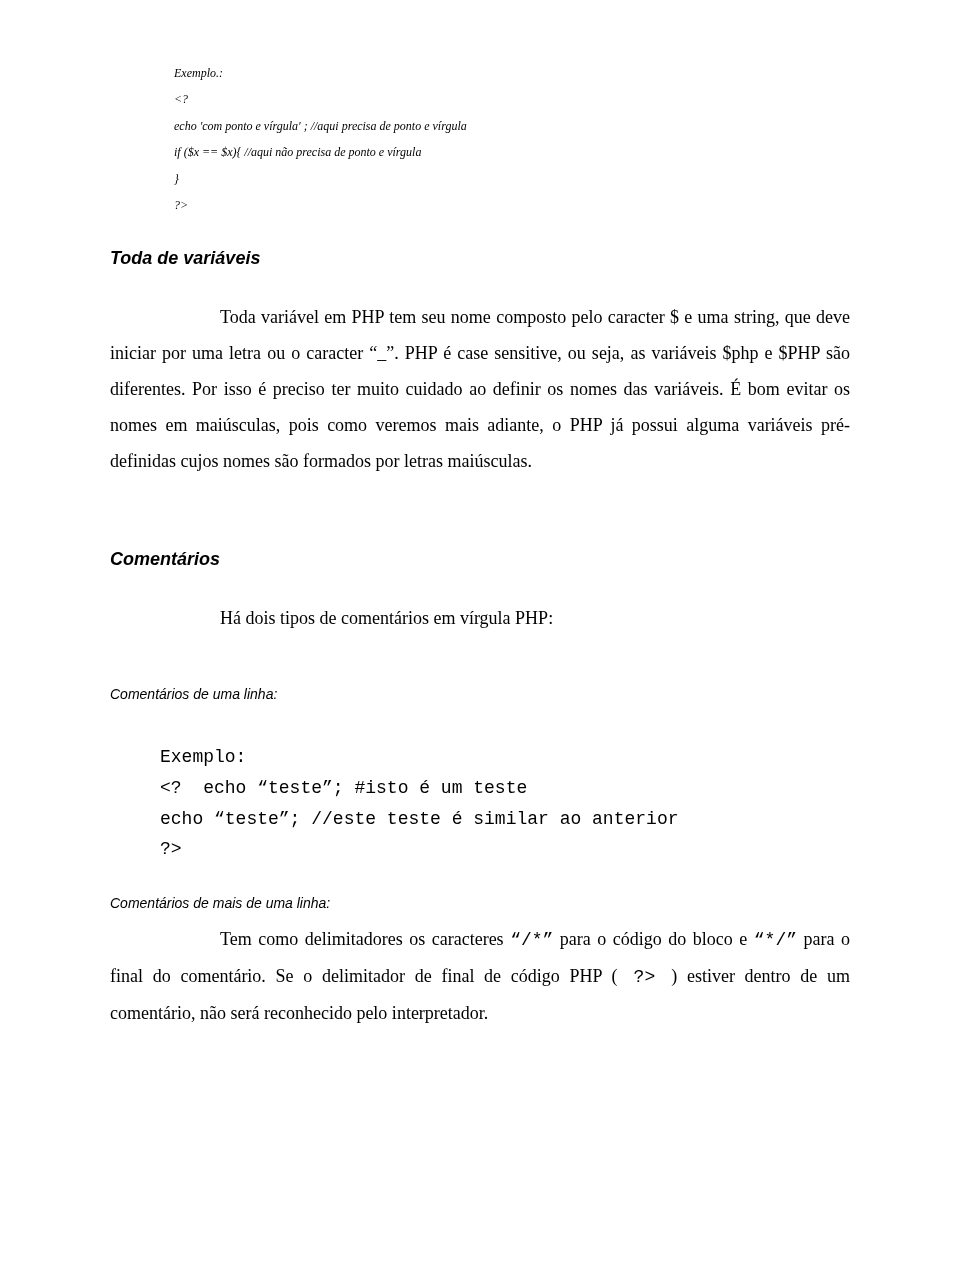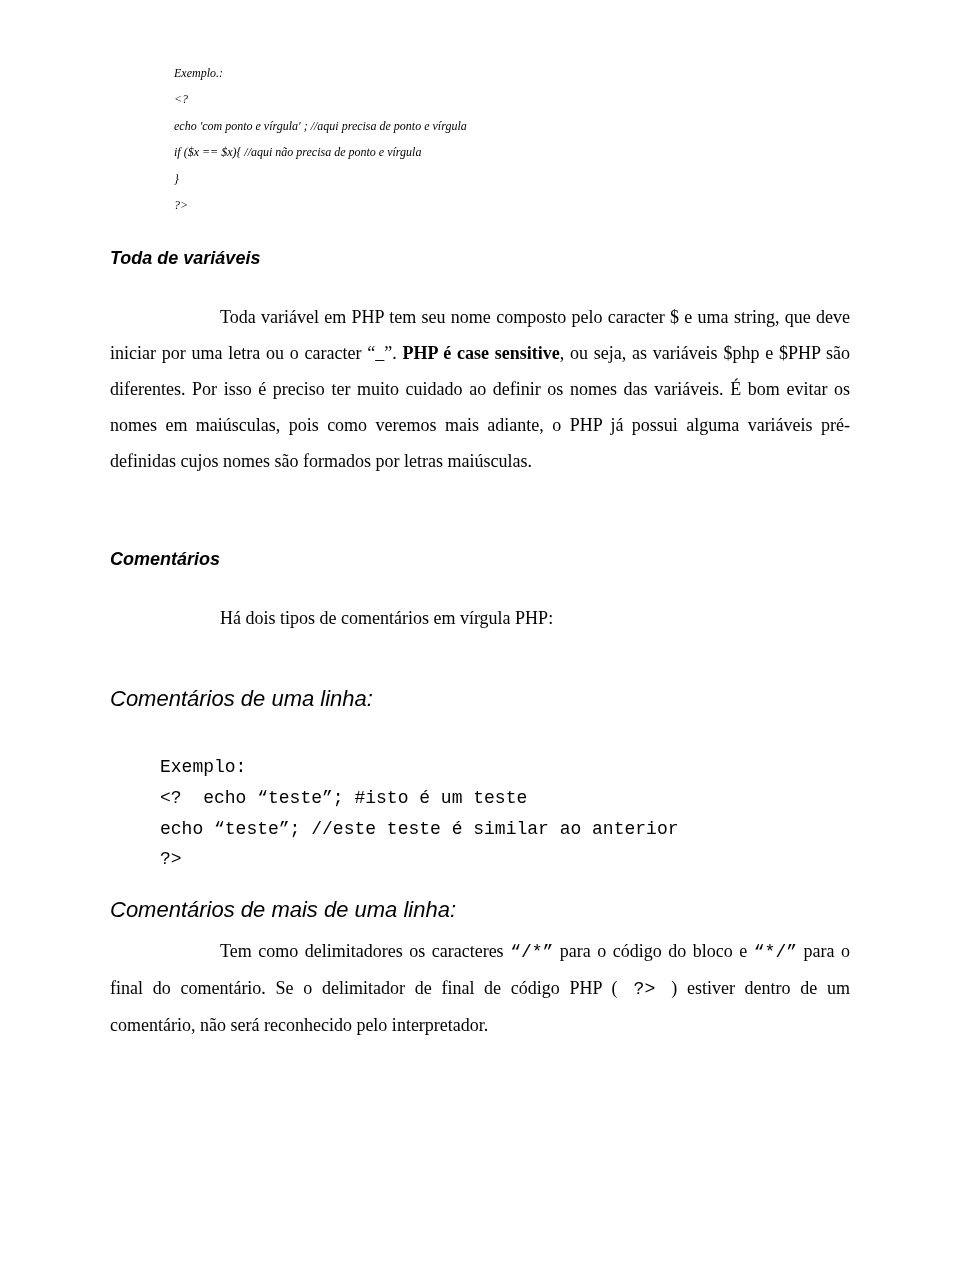--- a/index.html
+++ b/index.html
@@ -29,47 +29,47 @@
     font-style: italic;
     font-weight: bold;
     font-family: Arial, Helvetica, sans-serif;
     font-size: 18px;
     margin-top: 30px;
     margin-bottom: 30px;
   }
   .sub-title {
     font-style: italic;
     font-family: Arial, Helvetica, sans-serif;
-    font-size: 22px;
+    font-size: 14px;
     margin-top: 50px;
     margin-bottom: 40px;
   }
   .body-para {
     font-size: 18px;
     line-height: 2.0;
     text-align: justify;
     margin: 0 0 10px 0;
   }
   .indent-first {
     text-indent: 110px;
   }
   .mono-block {
     font-family: "Courier New", Courier, monospace;
     font-size: 18px;
     line-height: 1.7;
     margin-left: 50px;
     margin-top: 30px;
-    margin-bottom: 22px;
+    margin-bottom: 30px;
     white-space: pre-wrap;
   }
   .mono-inline {
     font-family: "Courier New", Courier, monospace;
   }
   .bold {
-    font-weight: bold;
+    font-weight: normal;
   }
 </style>
 </head>
 <body>
 
 <div class="page">
 
   <div class="italic-block">
     <span class="line">Exemplo.:</span>
     <span class="line">&lt;?</span>

